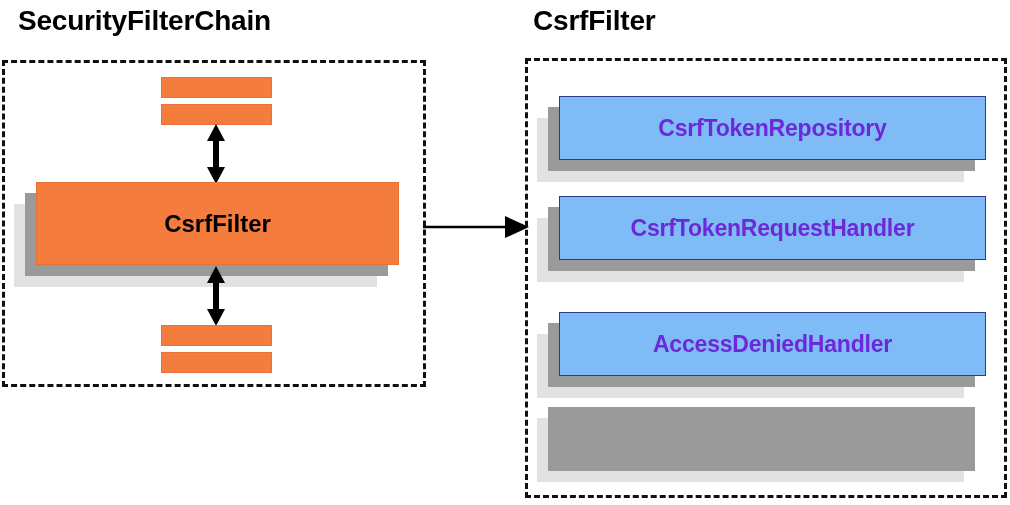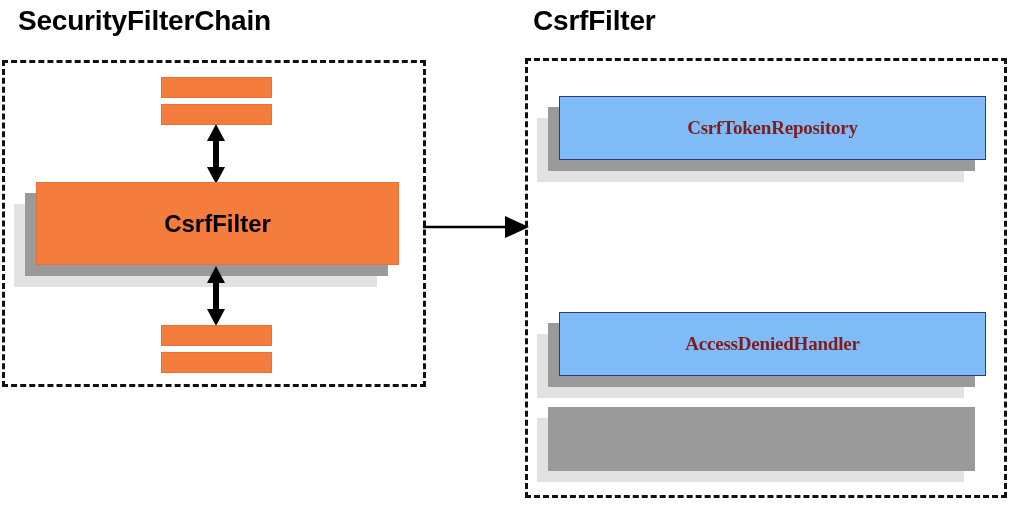--- a/index.html
+++ b/index.html
@@ -146,24 +146,24 @@
     width: 427px;
     height: 64px;
     background: #7FBCF7;
     border: 1px solid #2B3A8F;
     box-sizing: border-box;
     display: flex;
     align-items: center;
     justify-content: center;
   }
   .blue-label {
-    font-family: Liberation Serif, serif;
+    font-family: Liberation Sans, sans-serif;
     font-weight: bold;
-    font-size: 19px;
-    color: #7f1d1d;
+    font-size: 23px;
+    color: #6d28d9;
     white-space: nowrap;
     letter-spacing: -0.2px;
   }
 </style>
 </head>
 <body>
 
 <div id="stage">
 
   <div id="title-left" class="panel-title">SecurityFilterChain</div>
@@ -212,20 +212,27 @@
   <div id="panel-right" class="dashed-panel"></div>
 
   <div class="blue-group" style="left:537px; top:96px;">
     <div class="blue-shadow-light"></div>
     <div class="blue-shadow-dark"></div>
     <div class="blue-box">
       <span class="blue-label">CsrfTokenRepository</span>
     </div>
   </div>
 
+  <div class="blue-group" style="left:537px; top:196px;">
+    <div class="blue-shadow-light"></div>
+    <div class="blue-shadow-dark"></div>
+    <div class="blue-box">
+      <span class="blue-label">CsrfTokenRequestHandler</span>
+    </div>
+  </div>
 
   <div class="blue-group" style="left:537px; top:312px;padding-left:44px;">
     <div class="blue-shadow-light"></div>
     <div class="blue-shadow-dark"></div>
     <div class="blue-box">
       <span class="blue-label">AccessDeniedHandler</span>
     </div>
   </div>
 
   <div class="blue-group" style="left:537px; top:396px;">

